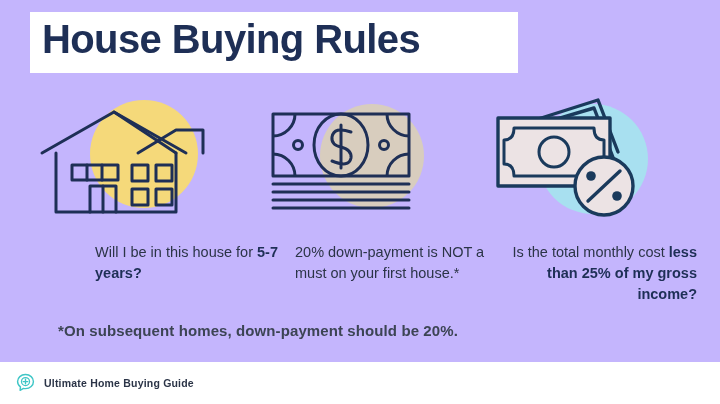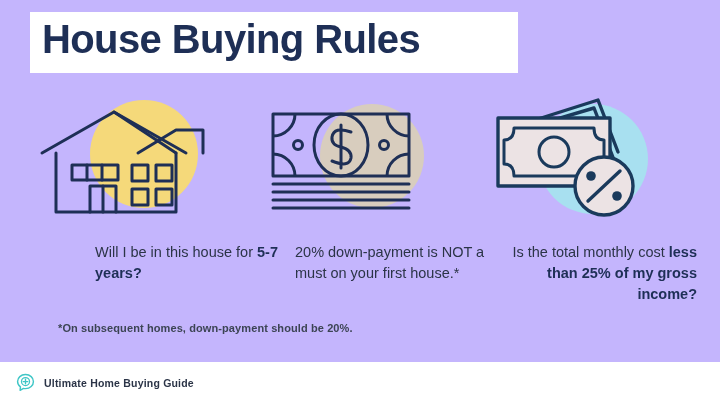--- a/index.html
+++ b/index.html
@@ -93,21 +93,21 @@
   .col-text b { font-weight: bold; color: #1e2f56; }
   .col-text.c1 { left: 47px; width: 195px; margin-left: 48px; }
   .col-text.c2 { left: 279px; width: 200px; margin-left: 16px; }
   .col-text.c3 { left: 499px; width: 198px; text-align: right; }
 
   
   .footnote {
     position: absolute;
     left: 58px;
     top: 322px;
-    font-size: 11px;
+    font-size: 15px;
     color: #3c4454;
     font-weight: bold;
     letter-spacing: 0.1px;
   }
 
   
   .footer {
     position: absolute;
     left: 0;
     top: 362px;

